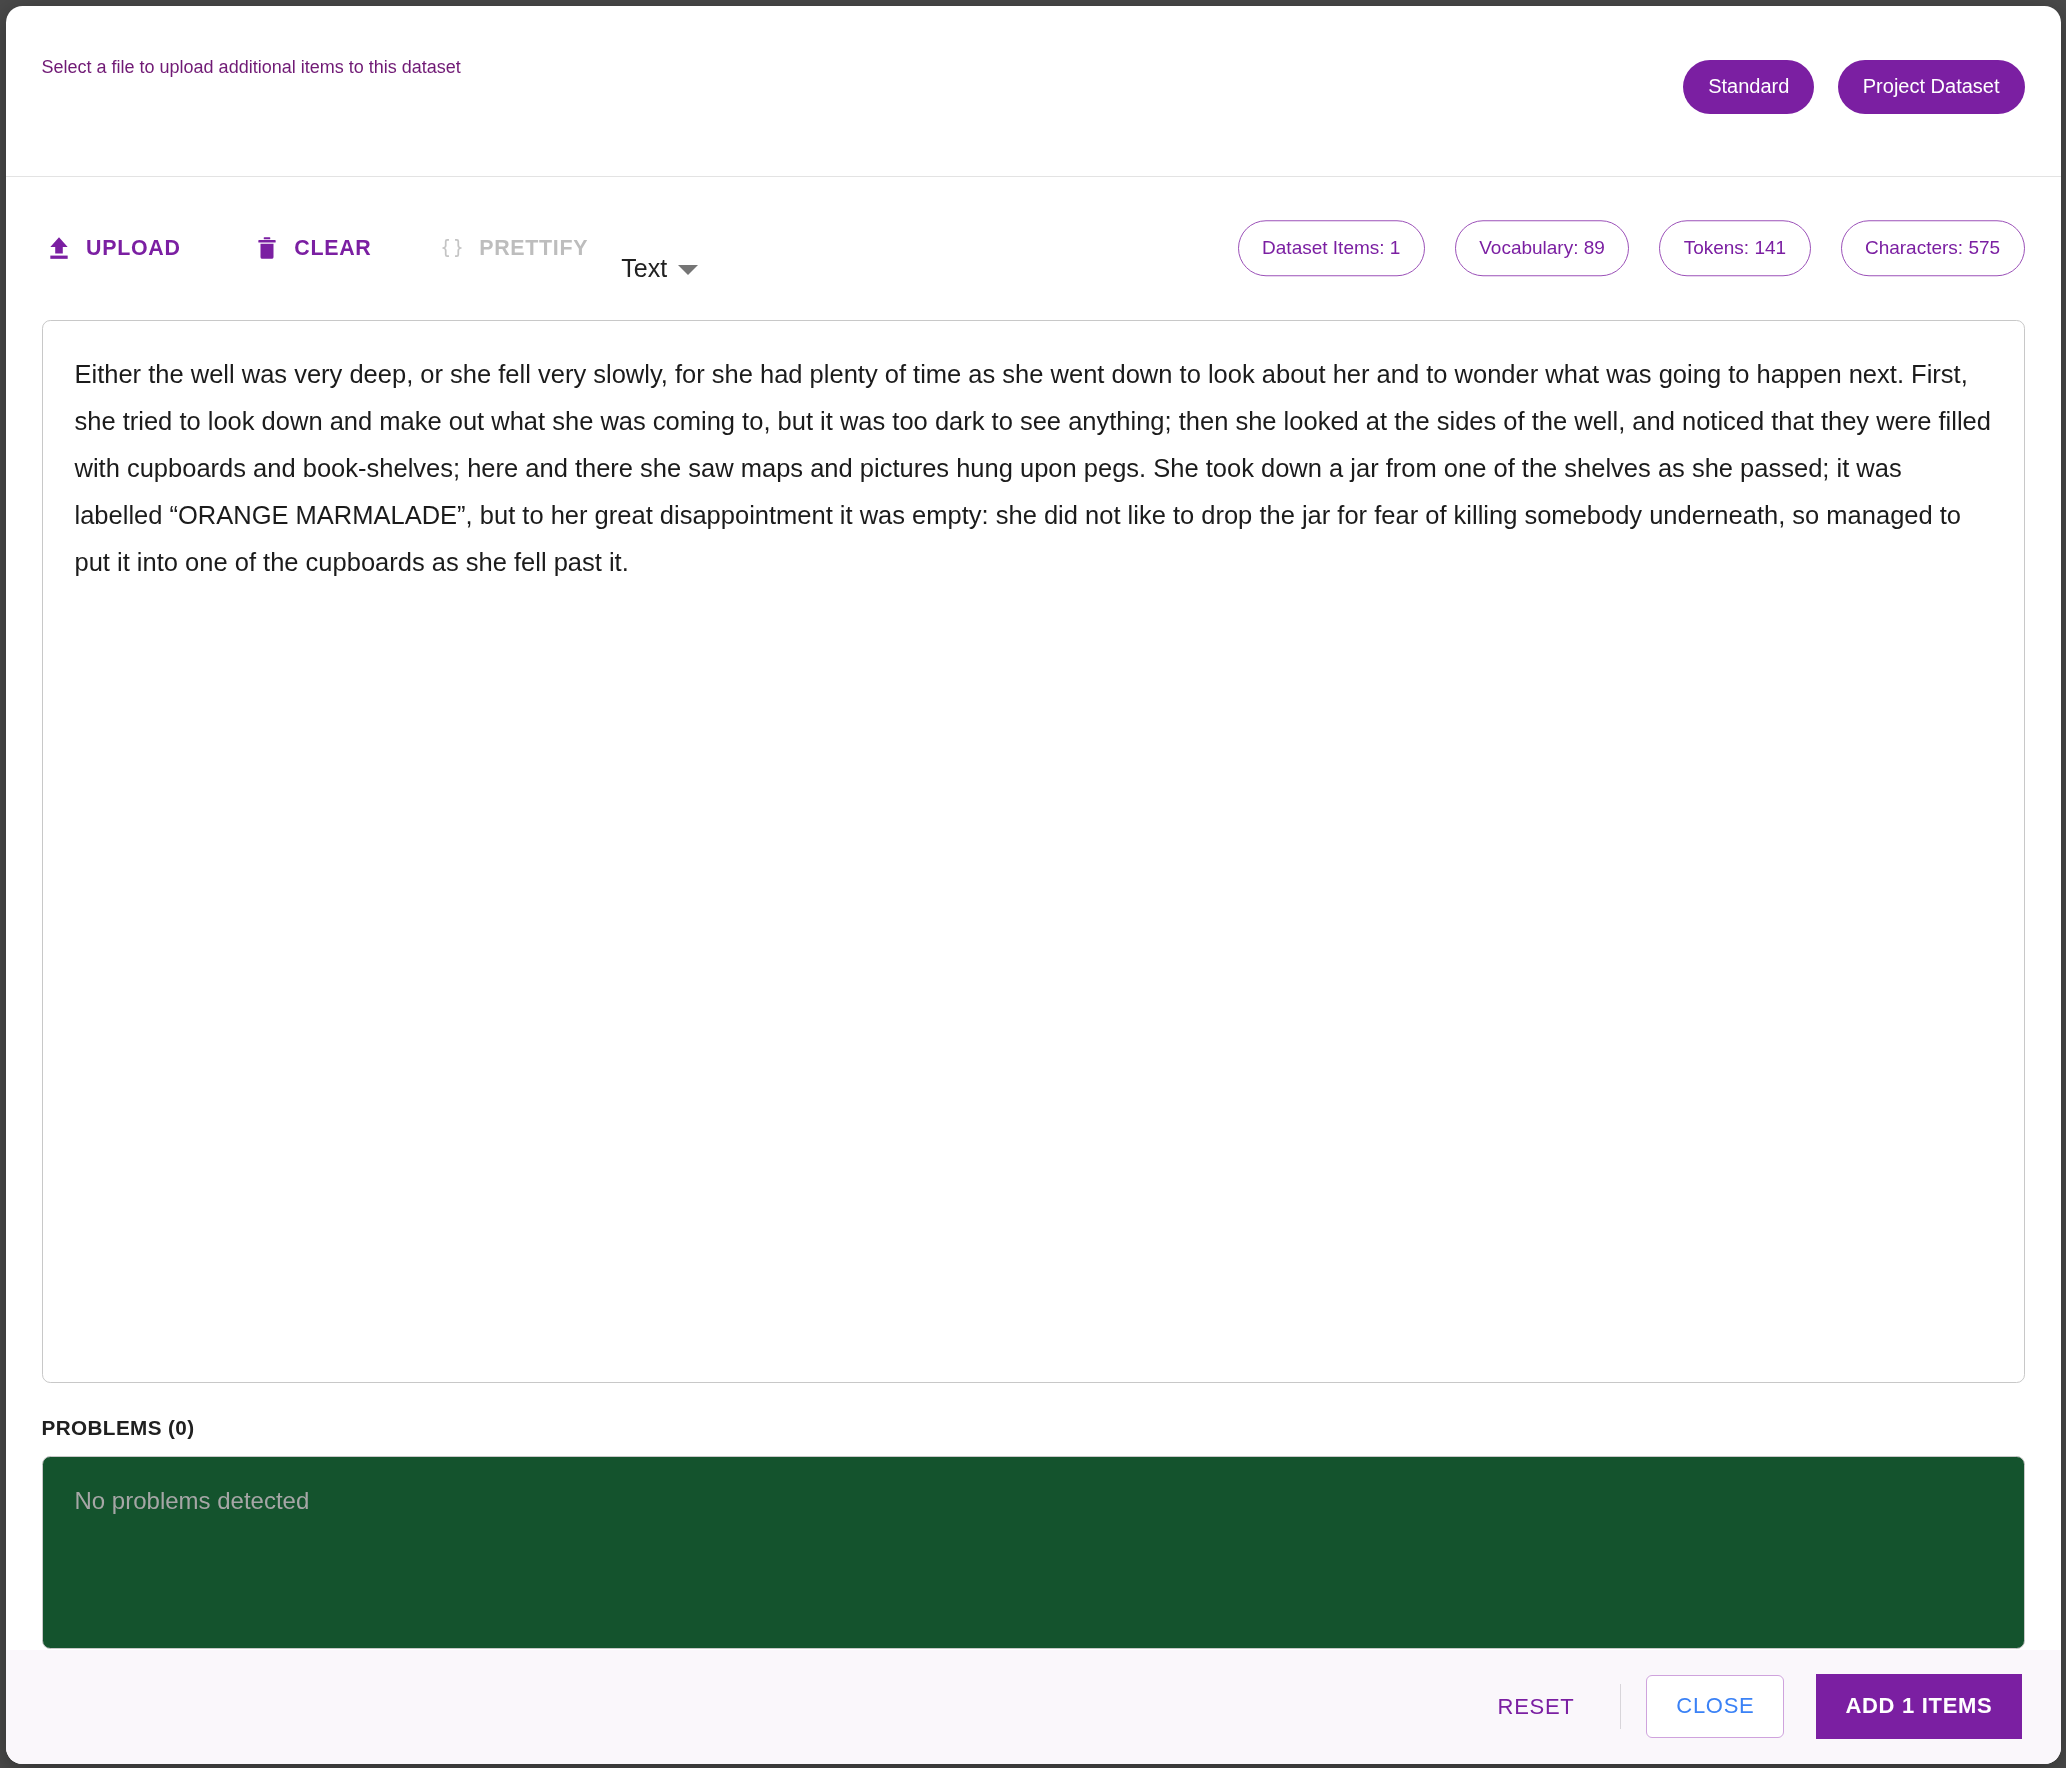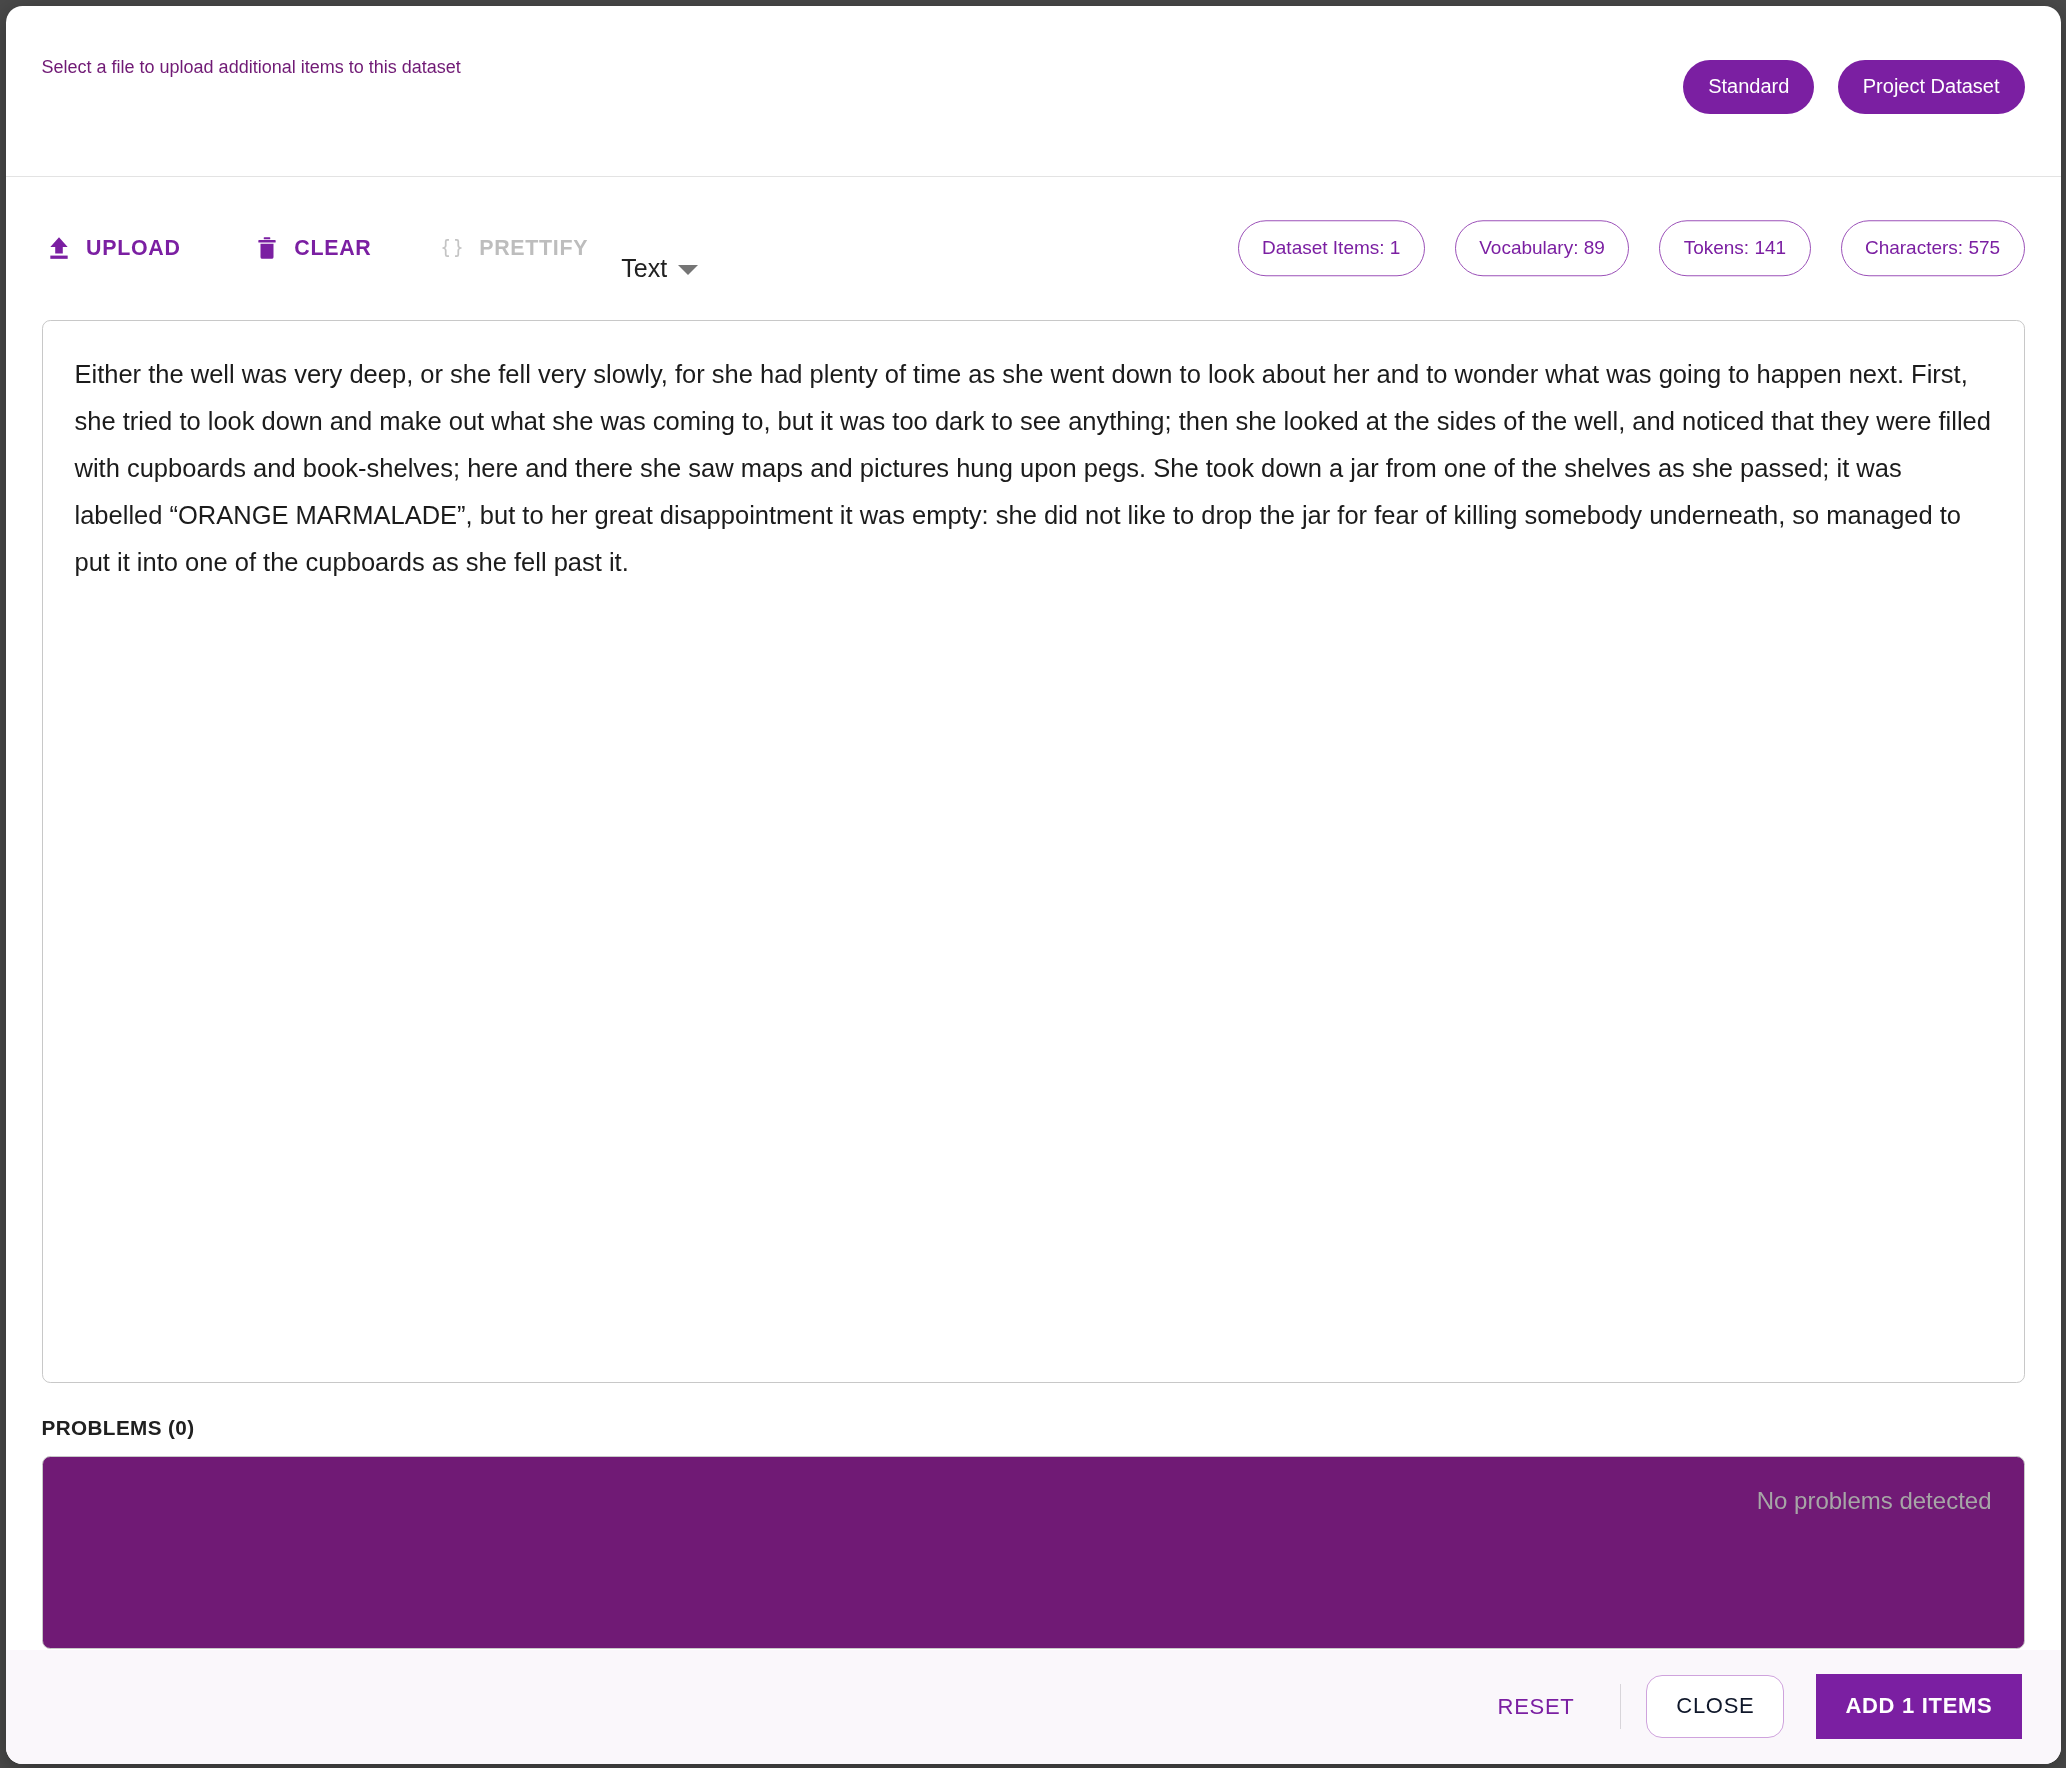--- a/index.html
+++ b/index.html
@@ -175,24 +175,23 @@
     font-weight: 700;
     letter-spacing: 0.4px;
     color: #202020;
   }
   .problems-wrap { padding: 0 36px; }
   .problems-box {
     width: 100%;
     height: 193px;
     border: 1.4px solid #c8c8c8;
     border-radius: 8.3px;
-    background: #701a75;
+    background: #14532d;
     padding: 30px 32px;
     overflow: hidden;
-    text-align: right;
   }
   .problems-empty {
     font-size: 24px;
     color: #a6a6a6;
     line-height: 1.2;
   }
 
   
   .spacer { flex: 1 1 auto; }
   .dialog-footer {
@@ -218,27 +217,27 @@
   }
   .footer-divider {
     width: 1.4px;
     height: 45px;
     background: #d8d5da;
     margin: 0 25px 0 27.5px;
   }
   .btn-outline {
     background: #ffffff;
     border: 1.4px solid #cfa3dd;
-    border-radius: 16px;
+    border-radius: 6px;
     cursor: pointer;
     font-family: "Liberation Sans", sans-serif;
     font-size: 22px;
     font-weight: 500;
     letter-spacing: 0.7px;
-    color: #0f172a;
+    color: #3b82f6;
     padding: 17px 29px 18.6px;
   }
   .btn-filled {
     background: #7B1FA2;
     border: none;
     border-radius: 0;
     cursor: pointer;
     font-family: "Liberation Sans", sans-serif;
     font-size: 22px;
     font-weight: 700;

